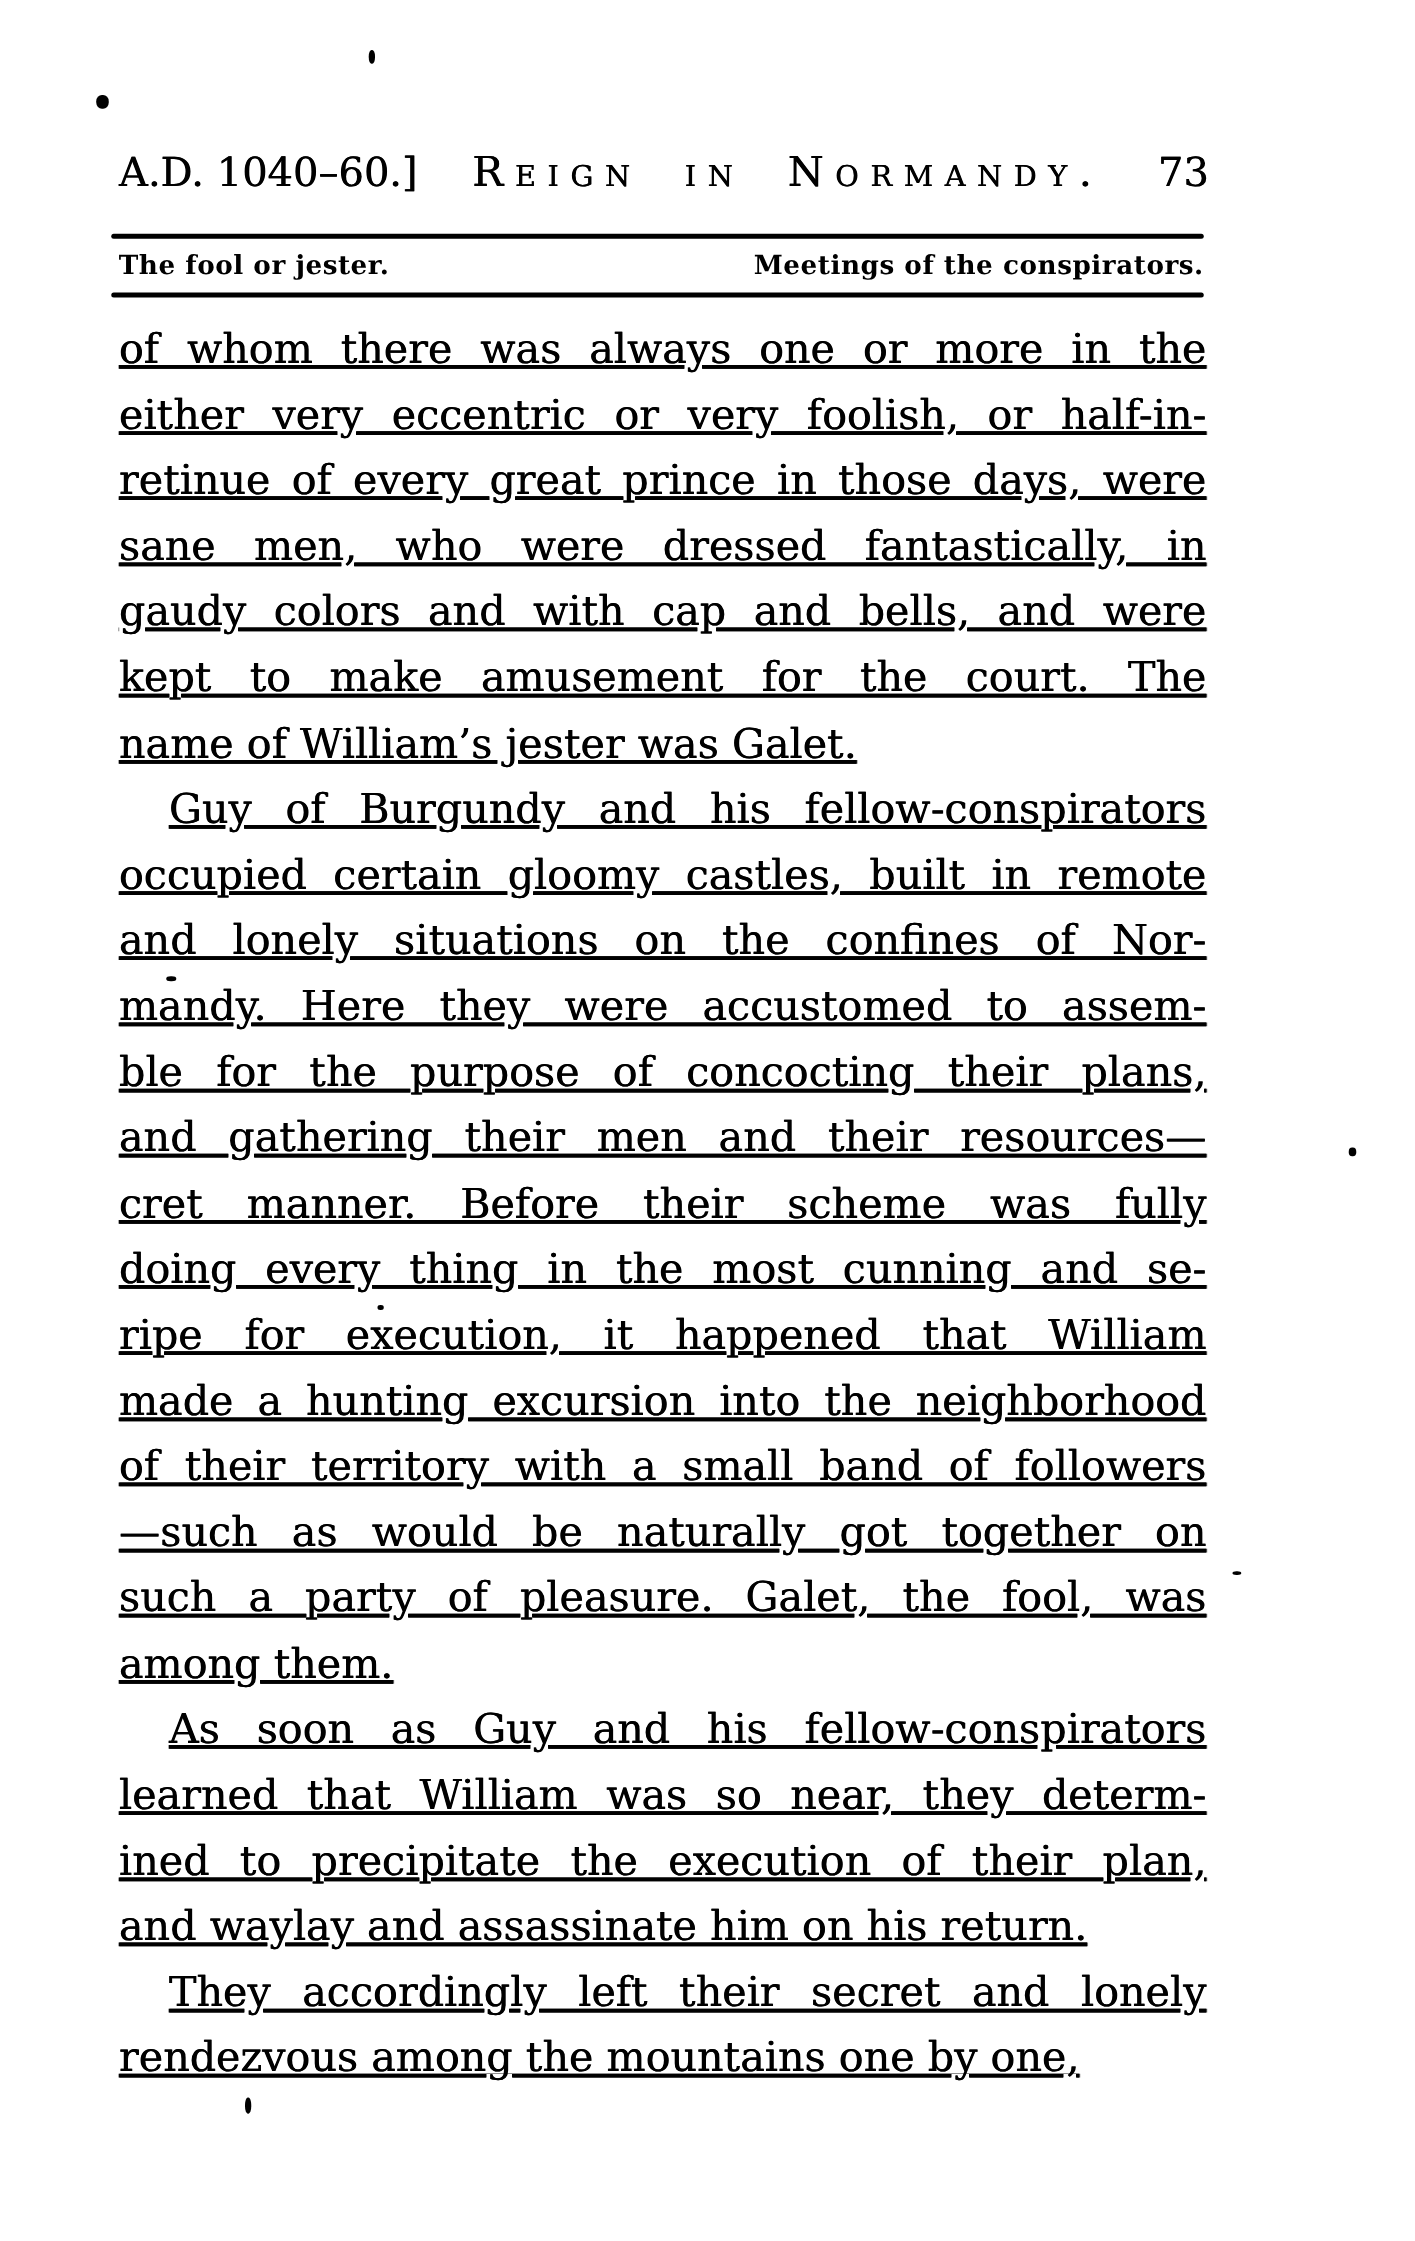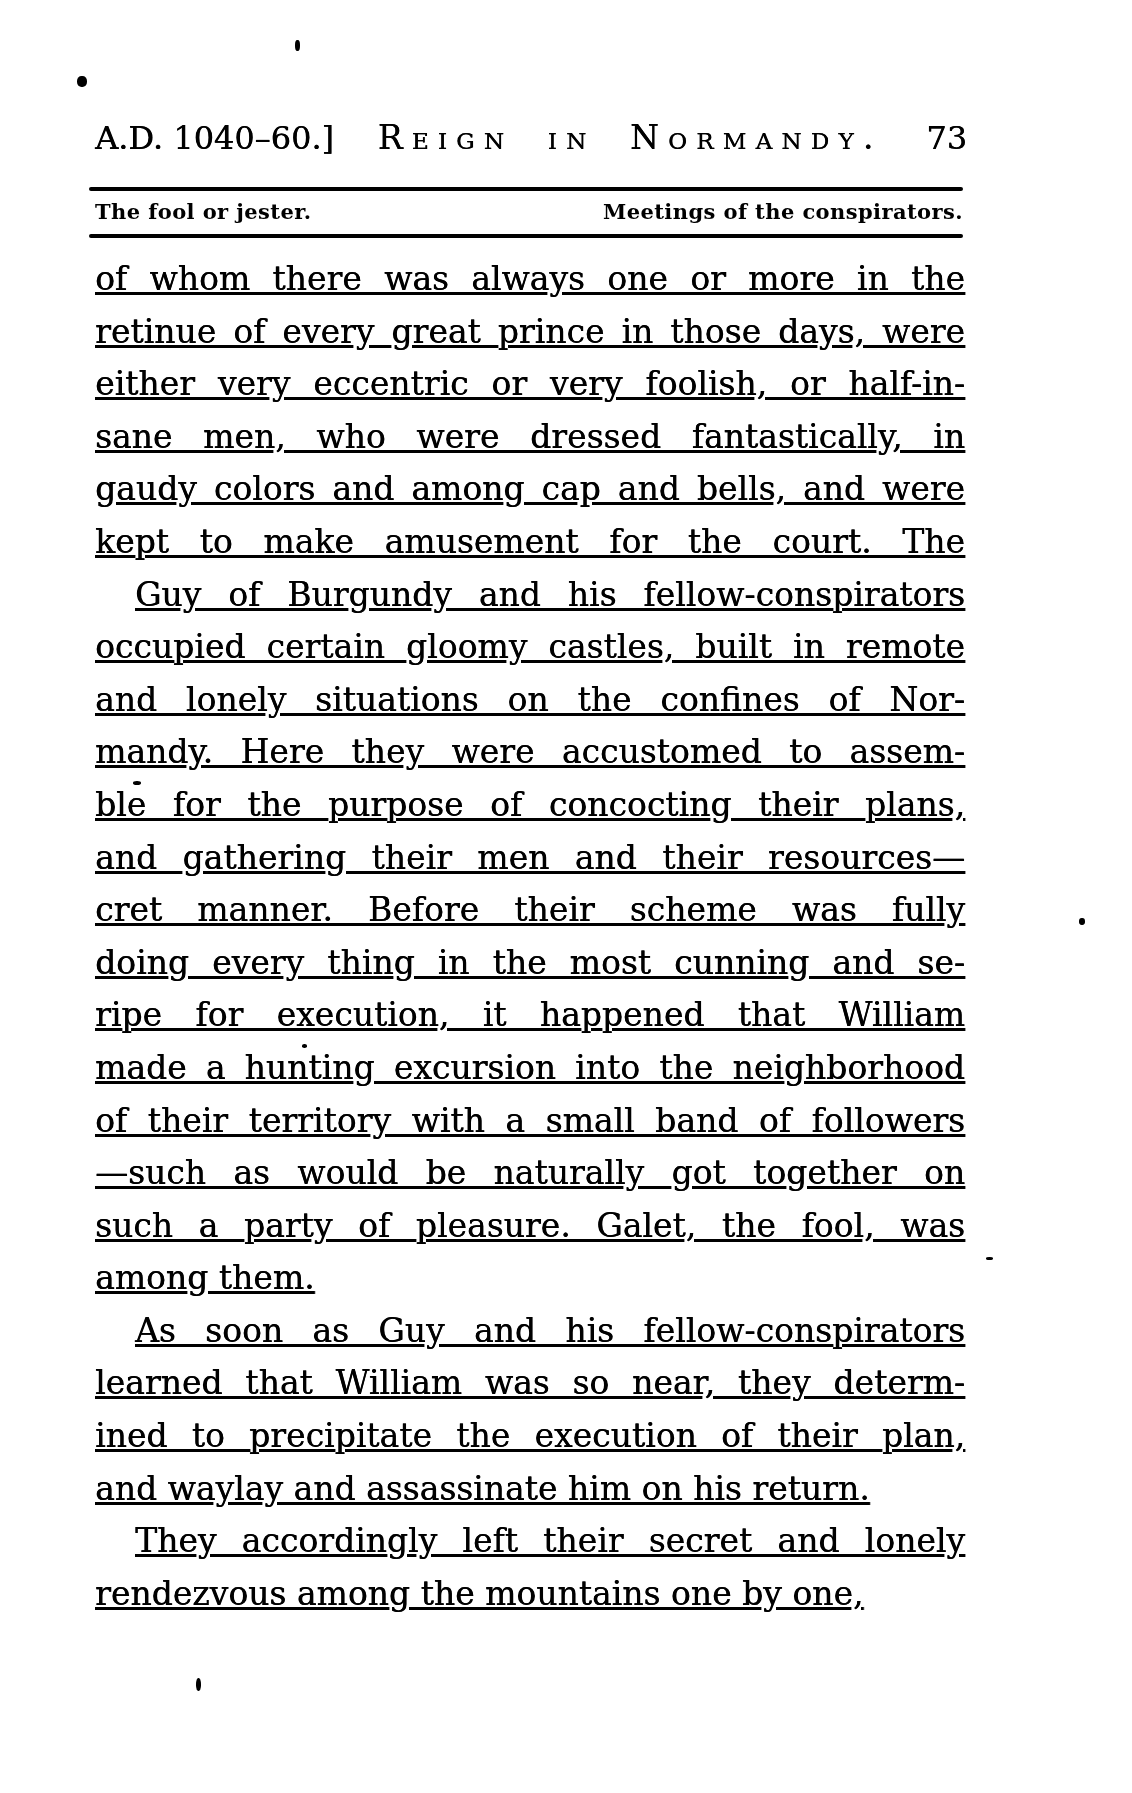--- a/index.html
+++ b/index.html
@@ -108,25 +108,26 @@
 
   <div class="subheader">
     <span>The fool or jester.</span>
     <span>Meetings of the conspirators.</span>
   </div>
 
   <div class="rule rule-bottom"></div>
 
   <div class="bodytext" id="bodytext">
       <div class="line">of whom there was always one or more in the</div>
+      <div class="line">either very eccentric or very foolish, or half-in-</div>
       <div class="line">retinue of every great prince in those days, were</div>
-      <div class="line">either very eccentric or very foolish, or half-in-</div>
       <div class="line">sane men, who were dressed fantastically, in</div>
-      <div class="line">gaudy colors and among cap and bells, and were</div>
+      <div class="line">gaudy colors and with cap and bells, and were</div>
       <div class="line">kept to make amusement for the court. The</div>
+      <div class="line last">name of William’s jester was Galet.</div>
       <div class="line indent">Guy of Burgundy and his fellow-conspirators</div>
       <div class="line">occupied certain gloomy castles, built in remote</div>
       <div class="line">and lonely situations on the confines of Nor-</div>
       <div class="line">mandy. Here they were accustomed to assem-</div>
       <div class="line">ble for the purpose of concocting their plans,</div>
       <div class="line">and gathering their men and their resources—</div>
       <div class="line">cret manner. Before their scheme was fully</div>
       <div class="line">doing every thing in the most cunning and se-</div>
       <div class="line">ripe for execution, it happened that William</div>
       <div class="line">made a hunting excursion into the neighborhood</div>

